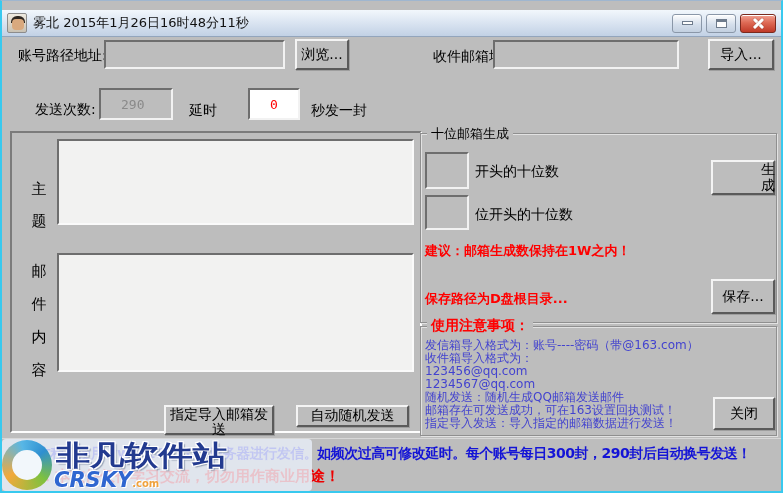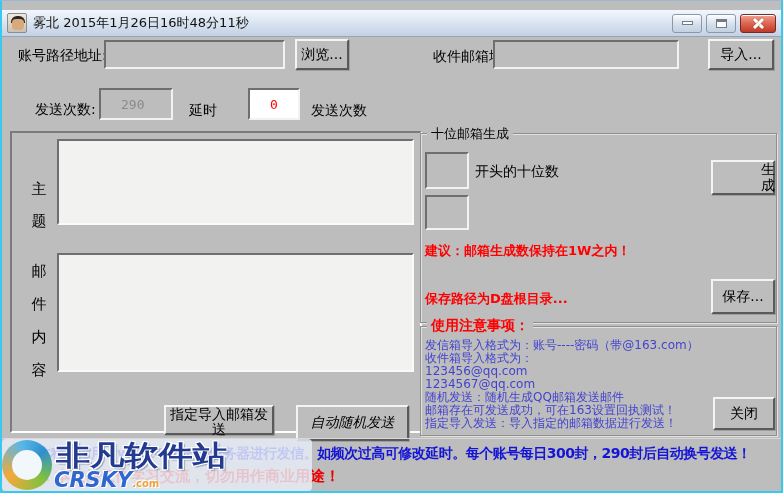--- a/index.html
+++ b/index.html
@@ -90,21 +90,21 @@
   .vlabel-subject{ left:18px; top:40px; }
   .vlabel-body{ left:18px; top:122px; line-height:33px; }
   .ta{
     position:absolute; resize:none; background:#F2F2F1; outline:none;
     border:2px solid; border-color:#6E6E6E #FAFAFA #FAFAFA #6E6E6E;
     font-size:13px; font-family:"DejaVu Sans", sans-serif; padding:2px;
   }
   .ta-subject{ left:45px; top:6px; width:357px; height:86px; }
   .ta-body{ left:45px; top:120px; width:357px; height:119px; }
   .btn-send-imported{ left:152px; top:272px; width:110px; height:30px; }
-  .btn-send-random{ left:284px; top:272px; width:113px; height:36px;font-style:italic; }
+  .btn-send-random{ left:284px; top:272px; width:113px; height:22px; }
 
   
   .groupbox{
     position:absolute; border:1px solid #8F8F8F;
     box-shadow:inset 1px 1px 0 #E2E2E2, 1px 1px 0 #E2E2E2;
   }
   .group-gen{ left:418px; top:132px; width:357px; height:190px; }
   .group-notes{ left:418px; top:325px; width:357px; height:110px; }
   .group-title{
     position:absolute; top:-9px; left:6px; background:#BDBDBD; padding:0 4px;
@@ -191,37 +191,38 @@
   <input class="field inp-account" value="" style="">
   <button class="btn btn-browse">浏览...</button>
   <span class="lbl lbl-recipient">收件邮箱地址</span>
   <input class="field inp-recipient" value="" style="">
   <button class="btn btn-import">导入...</button>
 
   <span class="lbl lbl-count">发送次数:</span>
   <input class="field grayval inp-count" value="290" style="">
   <span class="lbl lbl-delay">延时</span>
   <input class="field white redval inp-delay" value="0" style="">
-  <span class="lbl lbl-per">发送次数</span>
+  <span class="lbl lbl-per">秒发一封</span>
 
   <div class="panel-left">
     <div class="vlabel vlabel-subject">主题</div>
     <textarea class="ta ta-subject" style=""></textarea>
     <div class="vlabel vlabel-body">邮件内容</div>
     <textarea class="ta ta-body" style=""></textarea>
     <button class="btn btn-send-imported">指定导入邮箱发送</button>
     <button class="btn btn-send-random">自动随机发送</button>
   </div>
 
   <div class="groupbox group-gen">
     <span class="group-title">十位邮箱生成</span>
     <input class="field redval inp-start" value="1" style="">
     <span class="lbl lbl-start">开头的十位数</span>
     <button class="btn btn-generate">生成</button>
     <input class="field redval inp-end" value="9999" style="">
+    <span class="lbl lbl-end">位开头的十位数</span>
     <span class="hint hint-limit">建议：邮箱生成数保持在1W之内！</span>
     <span class="hint hint-save">保存路径为D盘根目录...</span>
     <button class="btn btn-save">保存...</button>
   </div>
 
   <div class="groupbox group-notes">
     <span class="group-title red">使用注意事项：</span>
     <div class="notes-lines">
       <div class="note-line">发信箱导入格式为：账号----密码（带@163.com）</div>
       <div class="note-line">收件箱导入格式为：</div>

